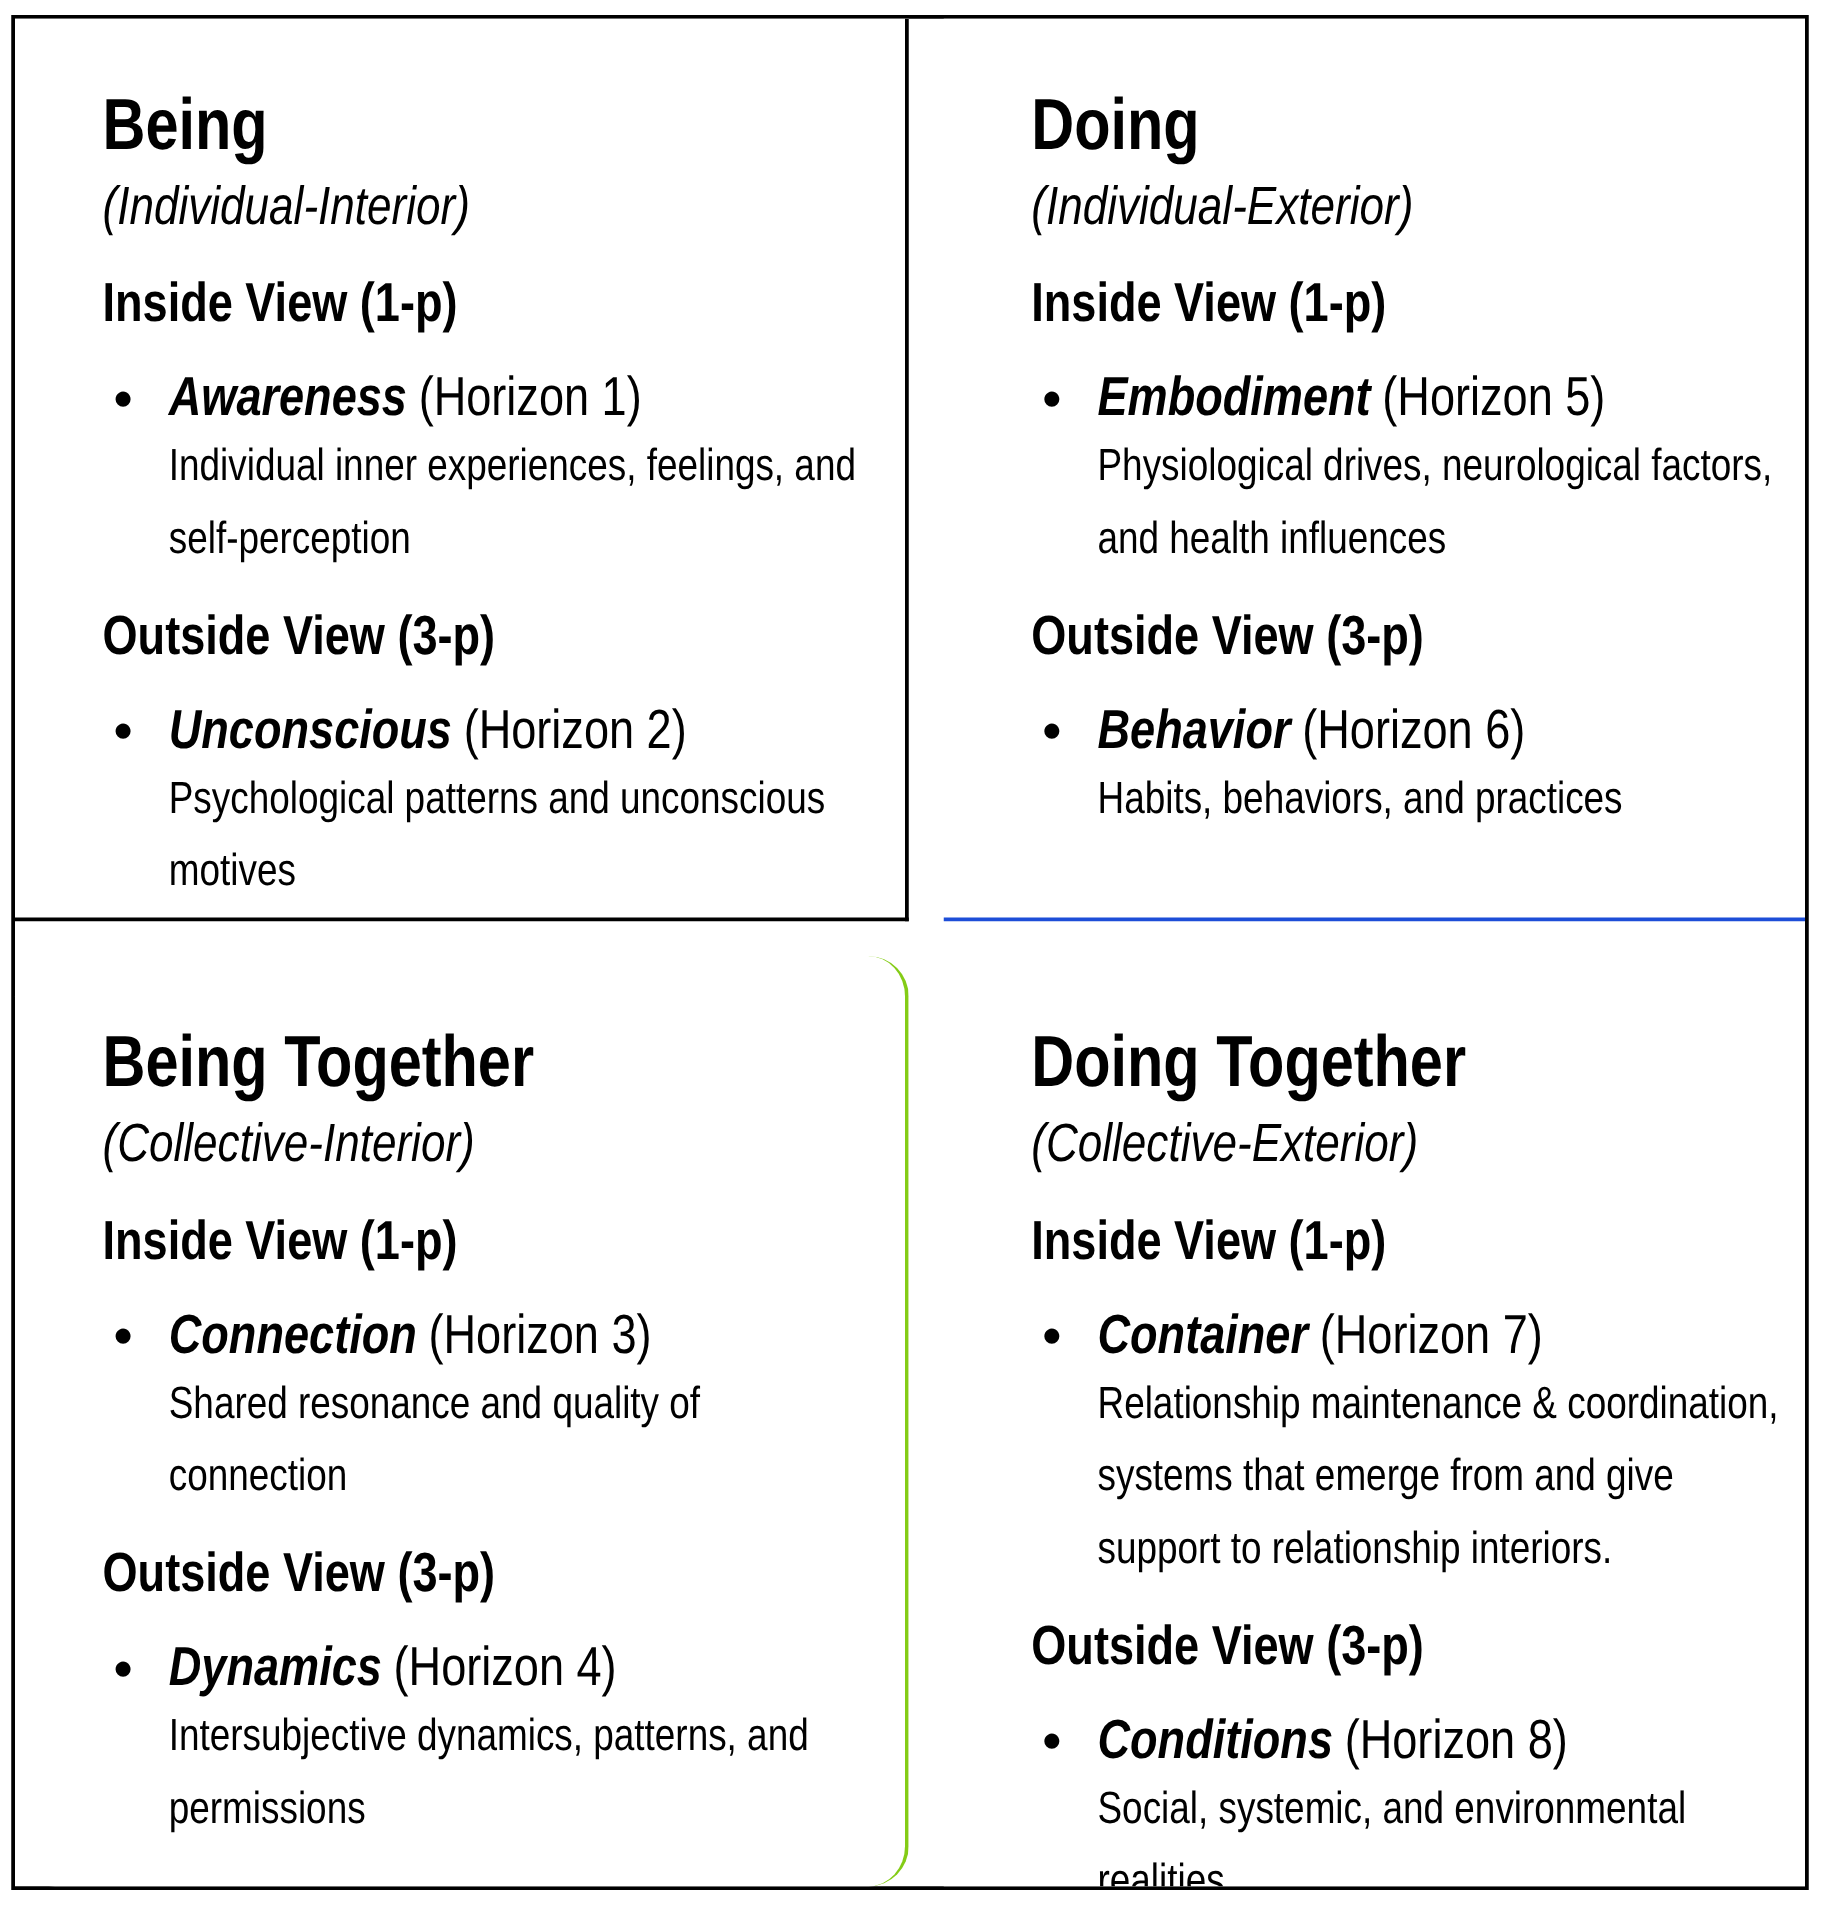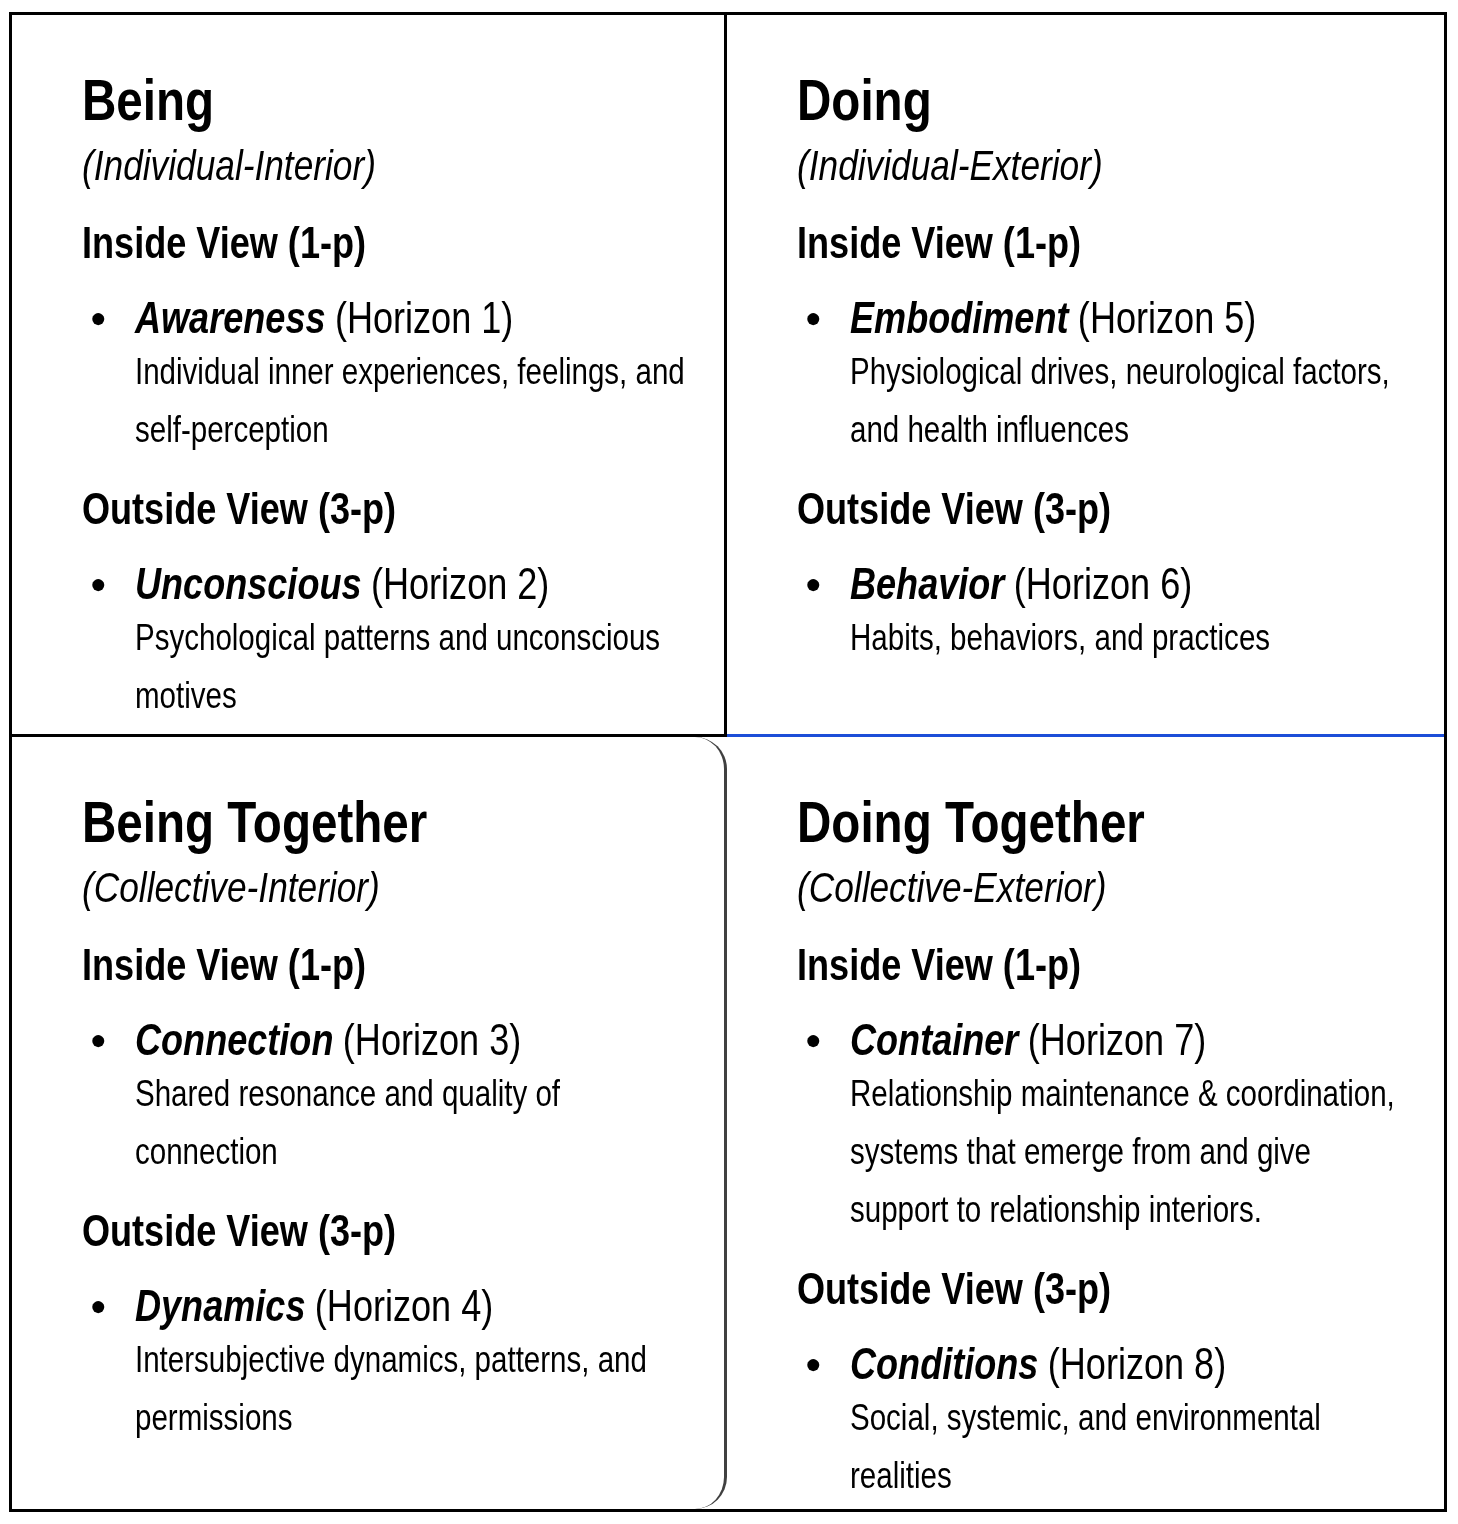--- a/index.html
+++ b/index.html
@@ -17,30 +17,31 @@
     position: absolute;
     left: 9px;
     top: 12px;
     width: 1438px;
     height: 1500px;
     border: 3px solid #000000;
     display: grid;
     grid-template-columns: 715px 1fr;
     grid-template-rows: 722px 1fr;
     background: #ffffff;
+    gap: 28px;
   }
   .cell {
     box-sizing: border-box;
     padding: 54px 20px 10px 70px;
     overflow: hidden;
     background: #ffffff;
   }
   .cell.c-tl { border-right: 3px solid #000; border-bottom: 3px solid #000; }
   .cell.c-tr { border-bottom: 3px solid #1d4ed8; }
-  .cell.c-bl { border-right: 3px solid #404040; border-radius: 32px; }
+  .cell.c-bl { border-right: 3px solid #84cc16; border-radius: 32px; }
 
   
   .tx {
     transform: scaleX(0.82);
     transform-origin: 0 50%;
     white-space: nowrap;
   }
 
   .q-title {
     font-size: 58px;

